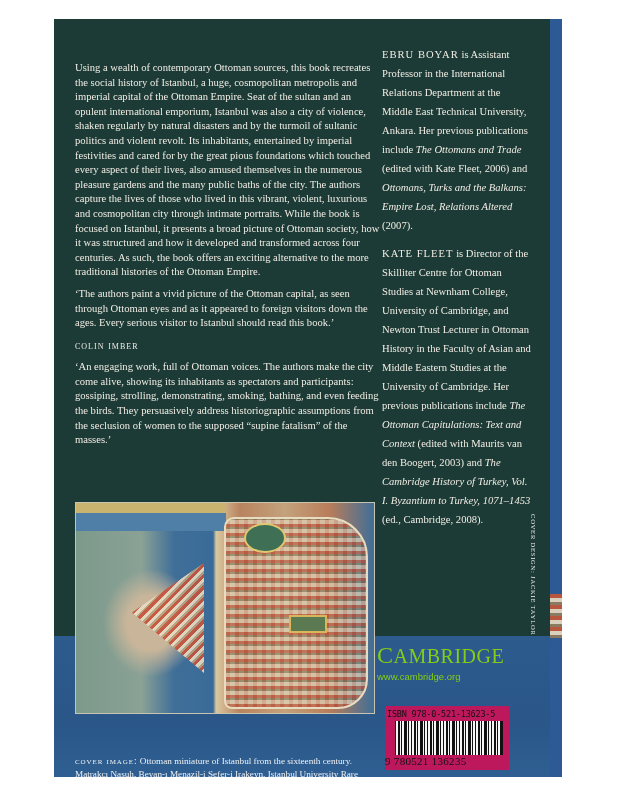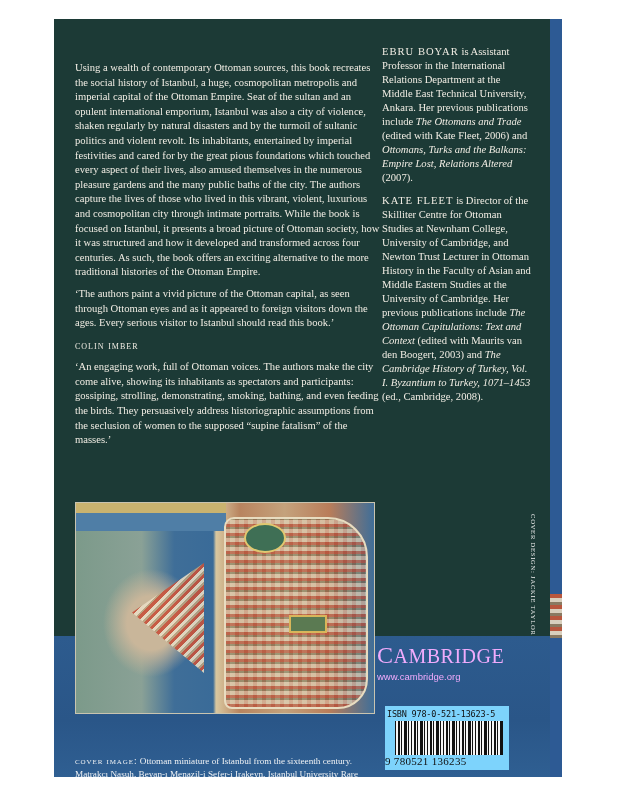--- a/index.html
+++ b/index.html
@@ -27,21 +27,21 @@
       position: absolute; left: 21px; top: 42px; width: 305px;
       color: #f1ede4; font-size: 10.6px; line-height: 14.6px;
     }
     .blurb p { margin: 0 0 7px 0; }
     .smallcaps { font-variant: small-caps; letter-spacing: 1px; text-transform: lowercase; font-size: 11px; }
     .attrib { margin: -3px 0 8px 0; }
     .attrib-inst { font-style: italic; }
 
     .bios {
       position: absolute; left: 328px; top: 26px; width: 150px;
-      color: #f1ede4; font-size: 10.6px; line-height: 14px;
+      color: #f1ede4; font-size: 10.6px; line-height: 19px;
     }
     .bios p { margin: 0 0 9px 0; }
     .bios em, .blurb em { font-style: italic; }
     .caps-name { letter-spacing: 1px; }
 
     .cover-map {
       position: absolute; left: 21px; top: 483px; width: 298px; height: 210px;
       border: 1px solid #c9c4b0;
       background:
         radial-gradient(ellipse 80px 90px at 75px 120px, #c9b69a 0 30%, transparent 60%),
@@ -70,32 +70,32 @@
       position: absolute; left: 168px; top: 20px; width: 38px; height: 26px;
       background: #3f6f55; border: 2px solid #e0c870; border-radius: 50%;
     }
     .map-hippodrome {
       position: absolute; left: 213px; top: 112px; width: 34px; height: 14px;
       background: #5b7a52; border: 2px solid #d8b65a;
     }
 
     .cup-logo {
       position: absolute; left: 323px; top: 625px; width: 150px;
-      color: #f0abfc;
+      color: #84cc16;
     }
     .cup-name {
       font-size: 20px; letter-spacing: 0.5px; line-height: 22px; font-weight: normal;
     }
     .cup-name .big { font-size: 24px; }
     .cup-sub { font-size: 12px; letter-spacing: 1.2px; line-height: 14px; }
     .cup-url { font-family: "Liberation Sans", "DejaVu Sans", sans-serif; font-size: 9.5px; margin-top: 4px; }
 
     .isbn-box {
       position: absolute; left: 331px; top: 687px; width: 124px; height: 64px;
-      background: #7dd3fc; color: #111;
+      background: #be185d; color: #111;
       font-family: "DejaVu Sans Mono", "Liberation Mono", monospace;
     }
     .isbn-label { position: absolute; left: 2px; top: 3px; font-size: 8.5px; letter-spacing: -0.2px; }
     .barcode {
       position: absolute; left: 10px; top: 15px; width: 108px; height: 34px;
       background: repeating-linear-gradient(90deg,
         #111 0 1px, #f6f6f6 1px 3px, #111 3px 5px, #f6f6f6 5px 6px, #111 6px 7px,
         #f6f6f6 7px 9px, #111 9px 12px, #f6f6f6 12px 13px, #111 13px 14px, #f6f6f6 14px 16px);
     }
     .isbn-digits { position: absolute; left: 0; top: 49px; font-size: 11px; letter-spacing: 0.3px; font-family: Liberation Serif, serif; }

